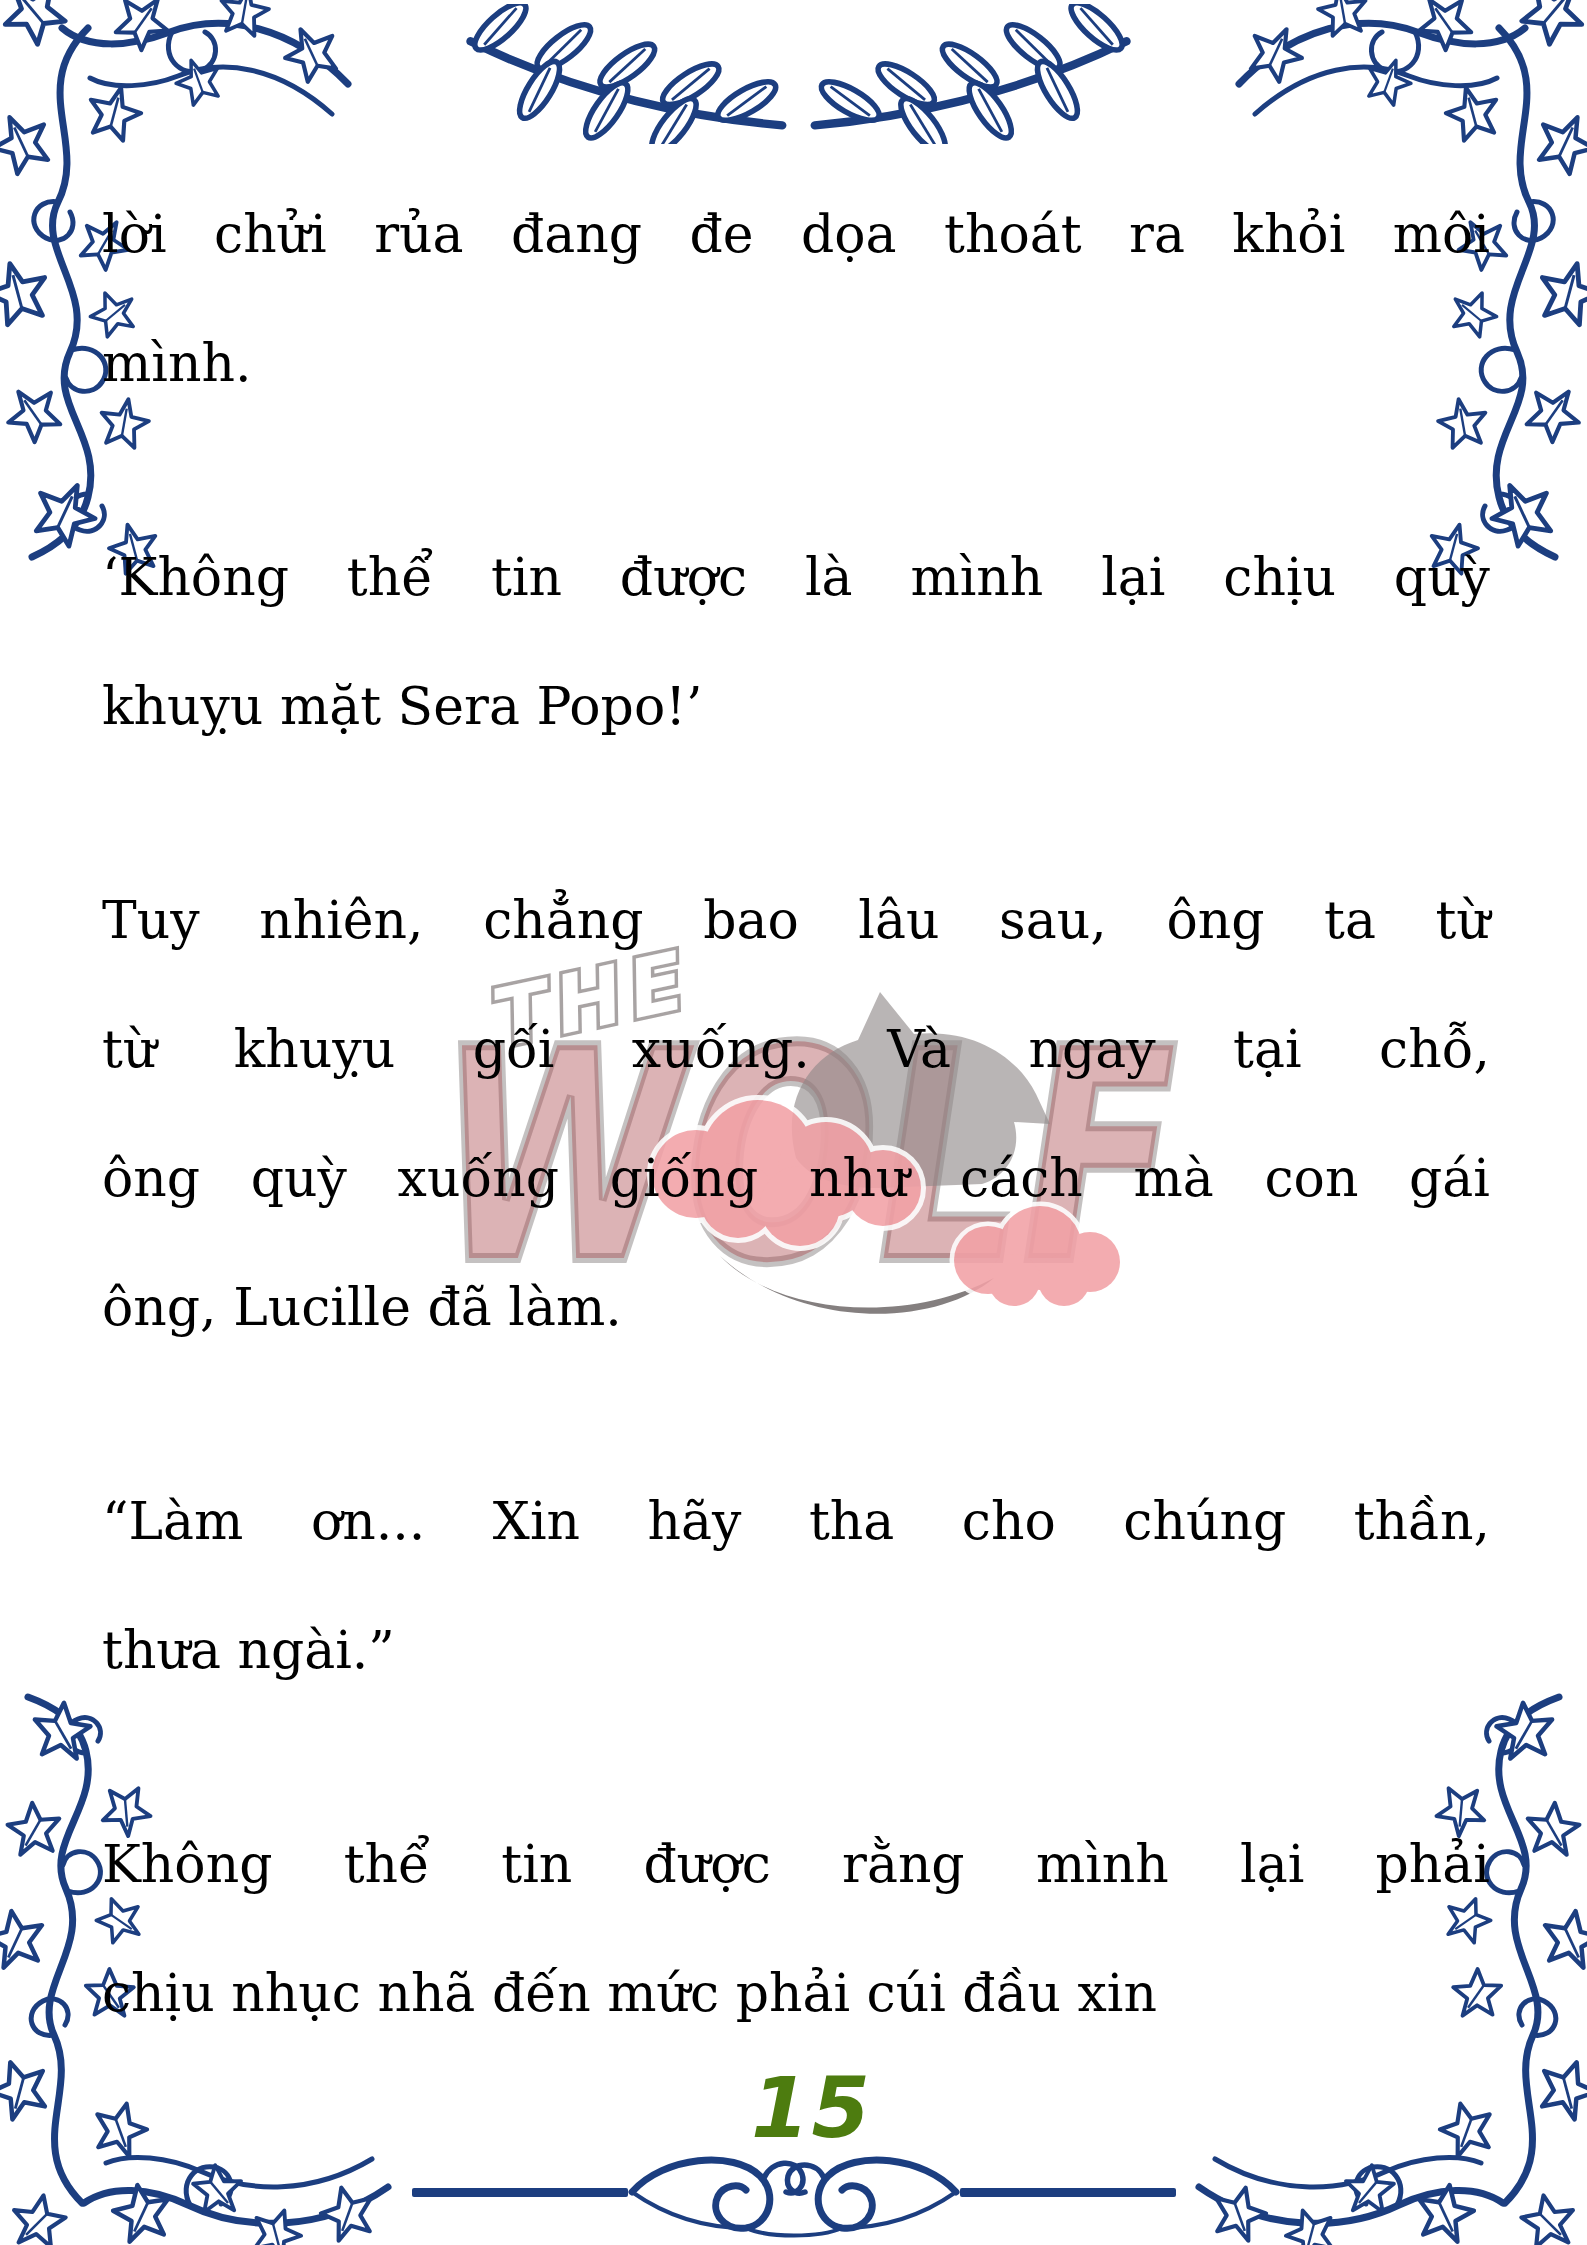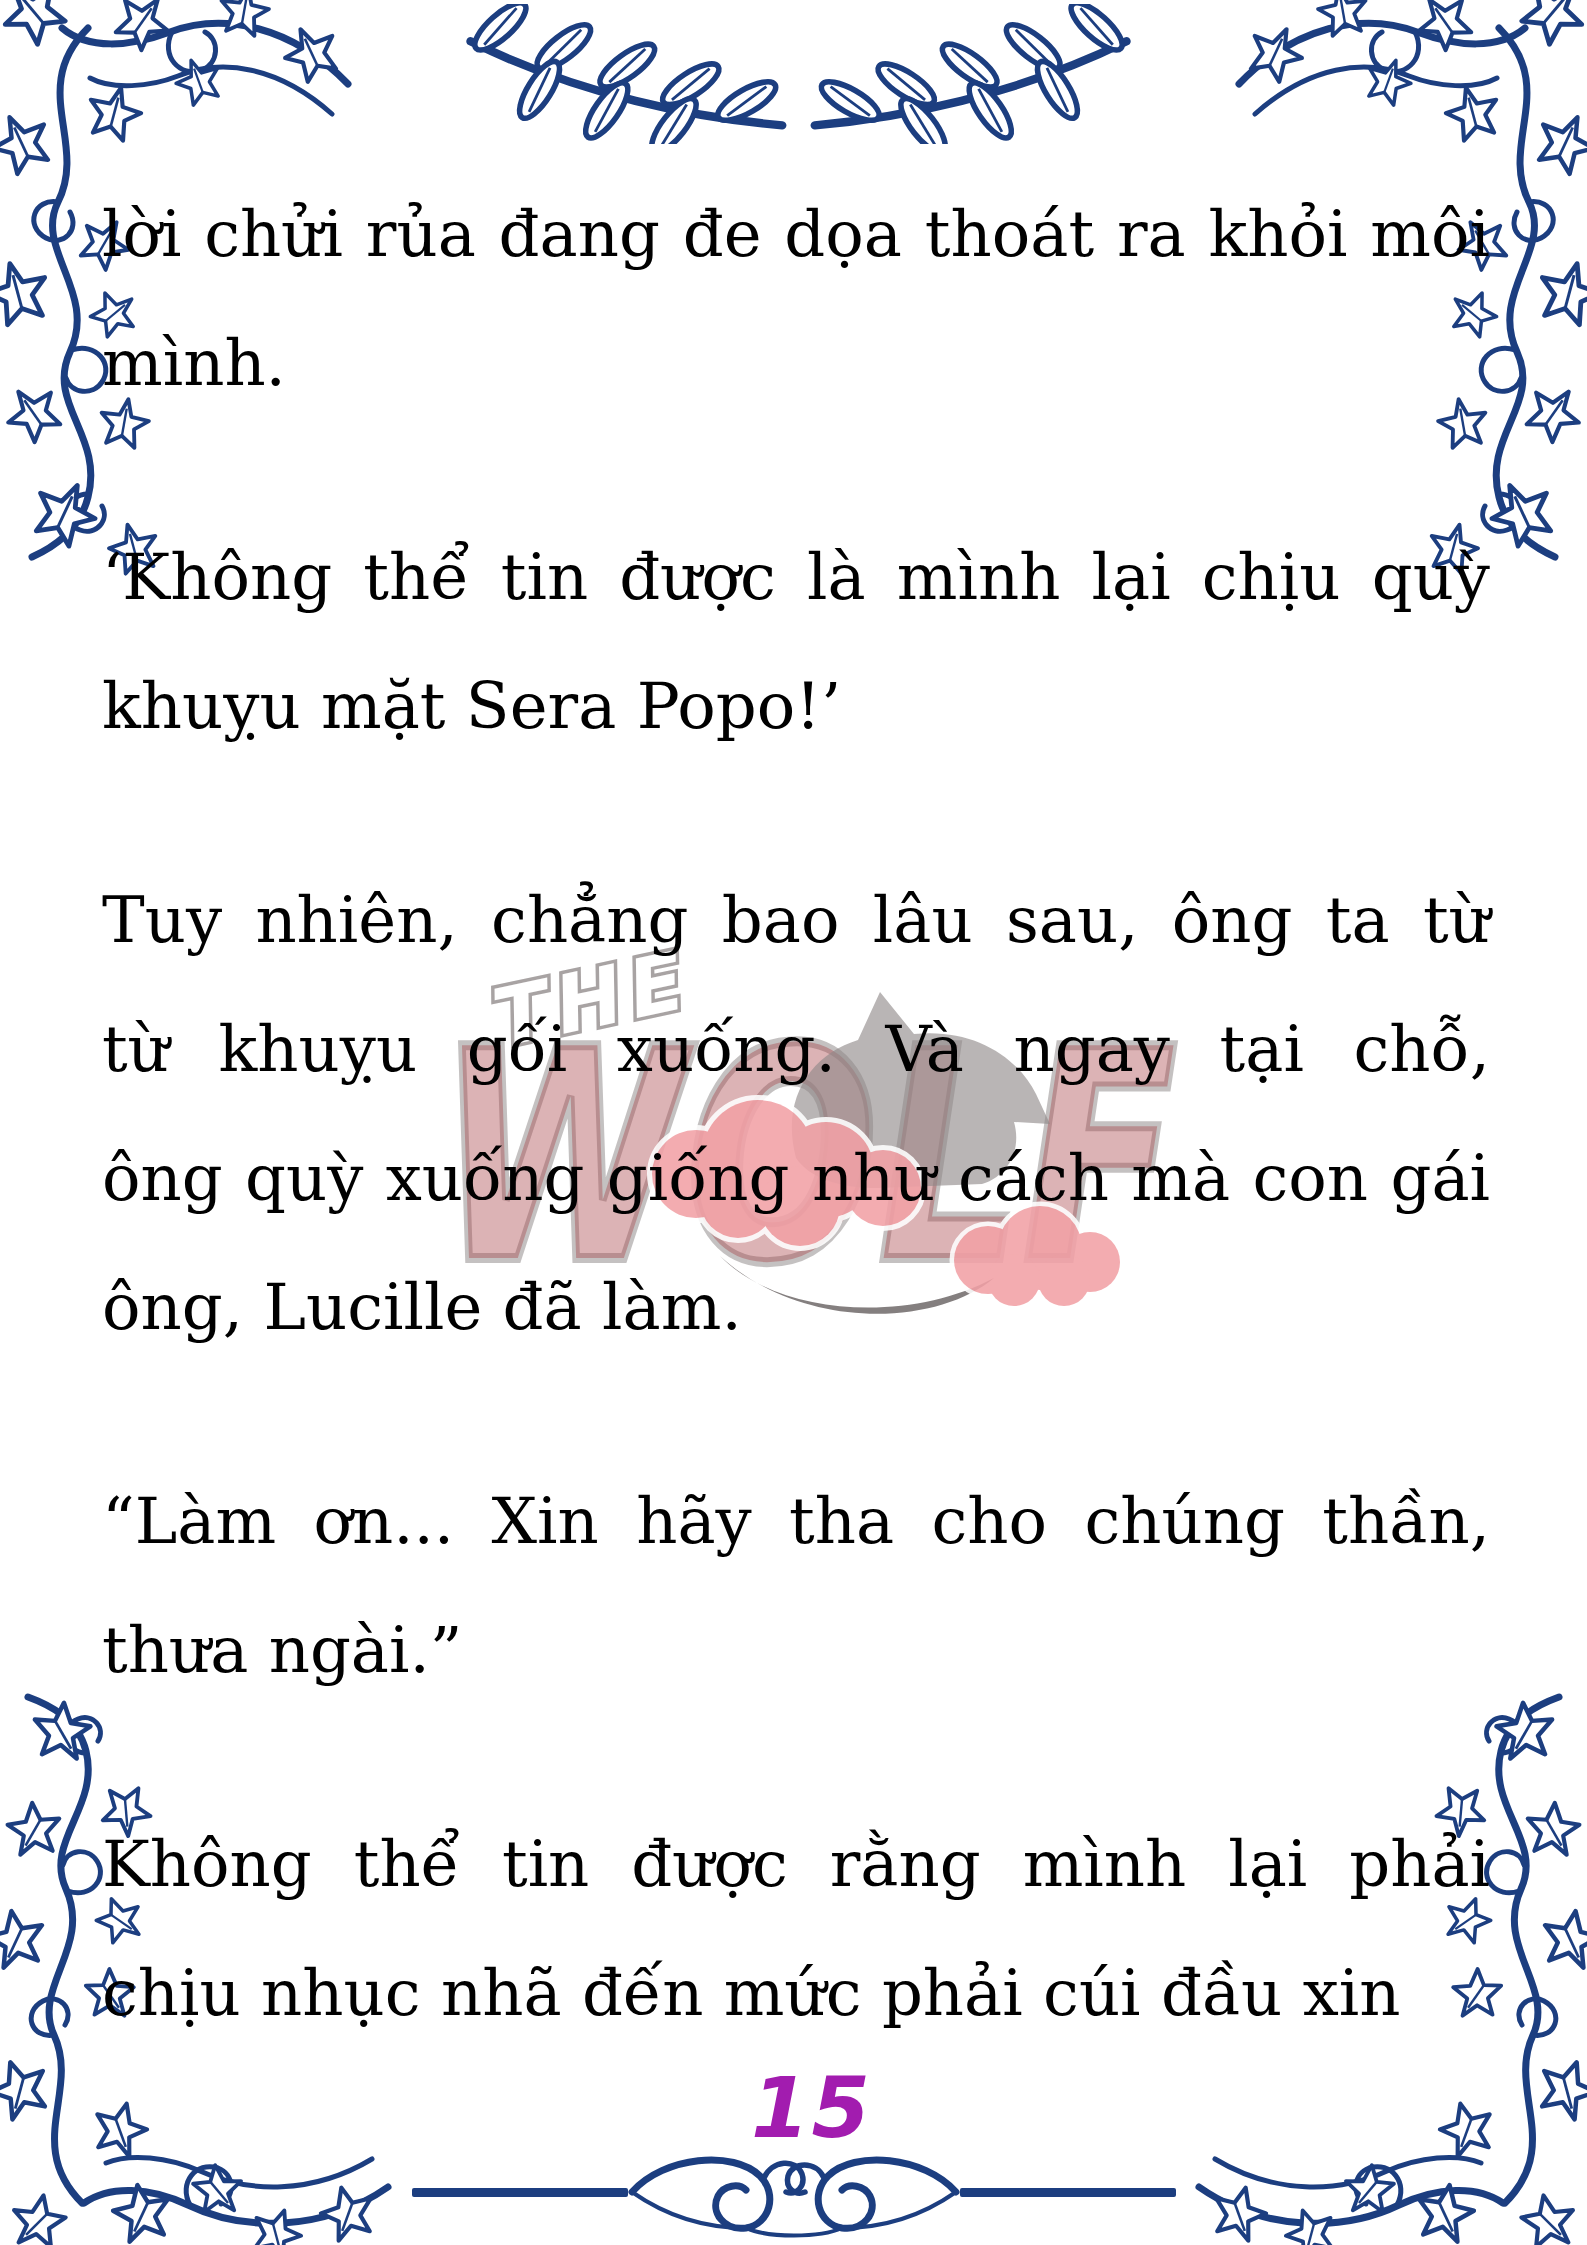--- a/index.html
+++ b/index.html
@@ -19,29 +19,29 @@
   .corner-br { right:-8px; bottom:-8px; width:400px; height:560px; transform:scale(-1,-1); }
   .laurel-left  { left:452px; top:4px; width:345px; height:140px; }
   .laurel-right { left:800px; top:4px; width:345px; height:140px; transform:scaleX(-1); }
 
   .watermark { position:absolute; left:428px; top:926px; width:762px; height:410px; z-index:1; pointer-events:none; }
   .watermark svg { display:block; width:100%; height:100%; overflow:visible; }
 
   .text-body {
     position:absolute; left:102px; top:170px; width:1388px;
     z-index:2; color:#000;
-    font-size:64px;
+    font-size:52px;
   }
   .para { margin:0 0 85px 0; }
   .line { line-height:129px; text-align:justify; text-align-last:justify; }
   .line.last { text-align:right; text-align-last:left; }
 
   .page-number {
     position:absolute; left:0; right:0; top:2066px; z-index:2;
-    text-align:center; color:#a21caf;
+    text-align:center; color:#4d7c0f;
     font-family:"DejaVu Sans", sans-serif;
     font-style:italic; font-weight:900;
     font-size:84px; line-height:1; letter-spacing:2px;margin-left:36px;
   }
   .divider { left:412px; top:2148px; width:764px; height:92px; }
 </style>
 </head>
 <body>
 
 <div class="page">

